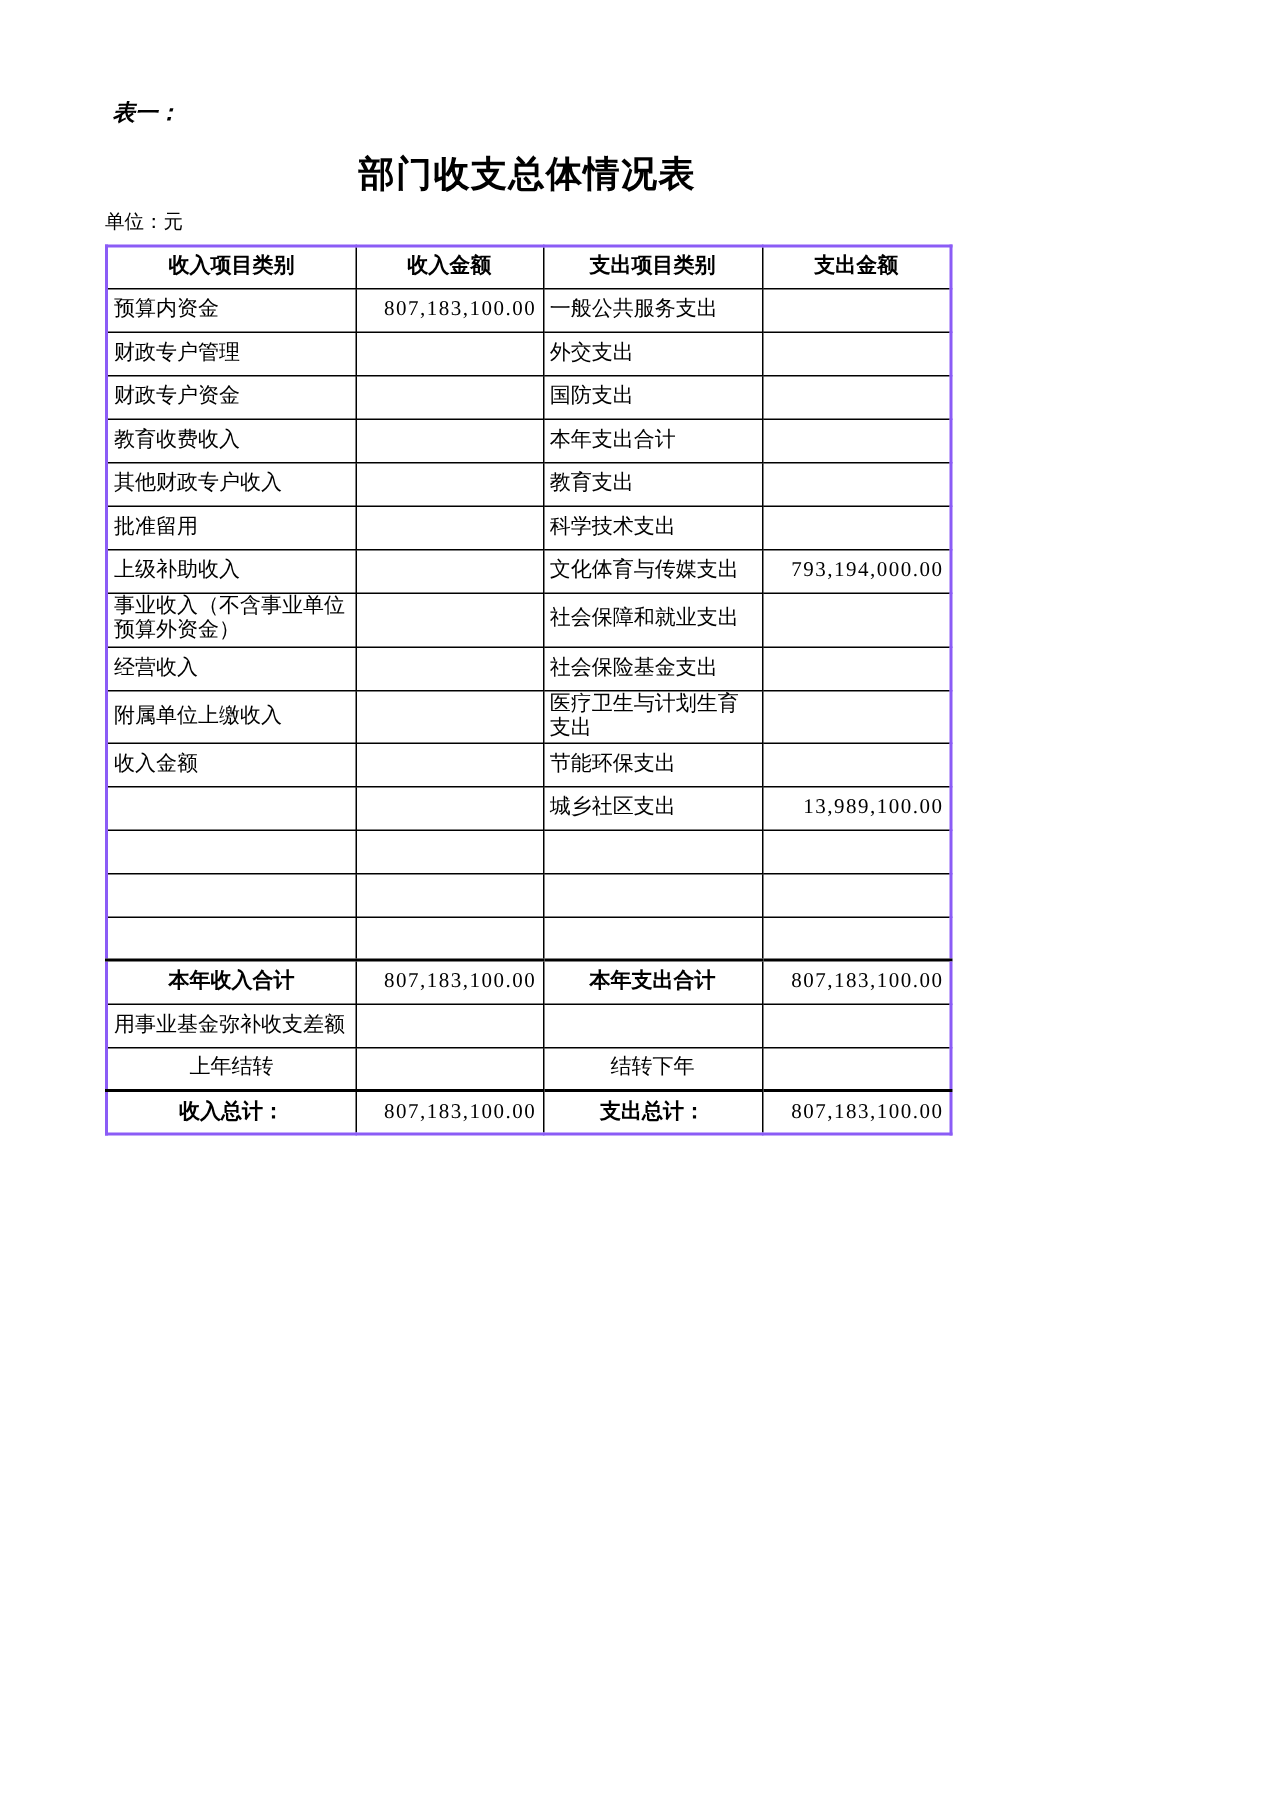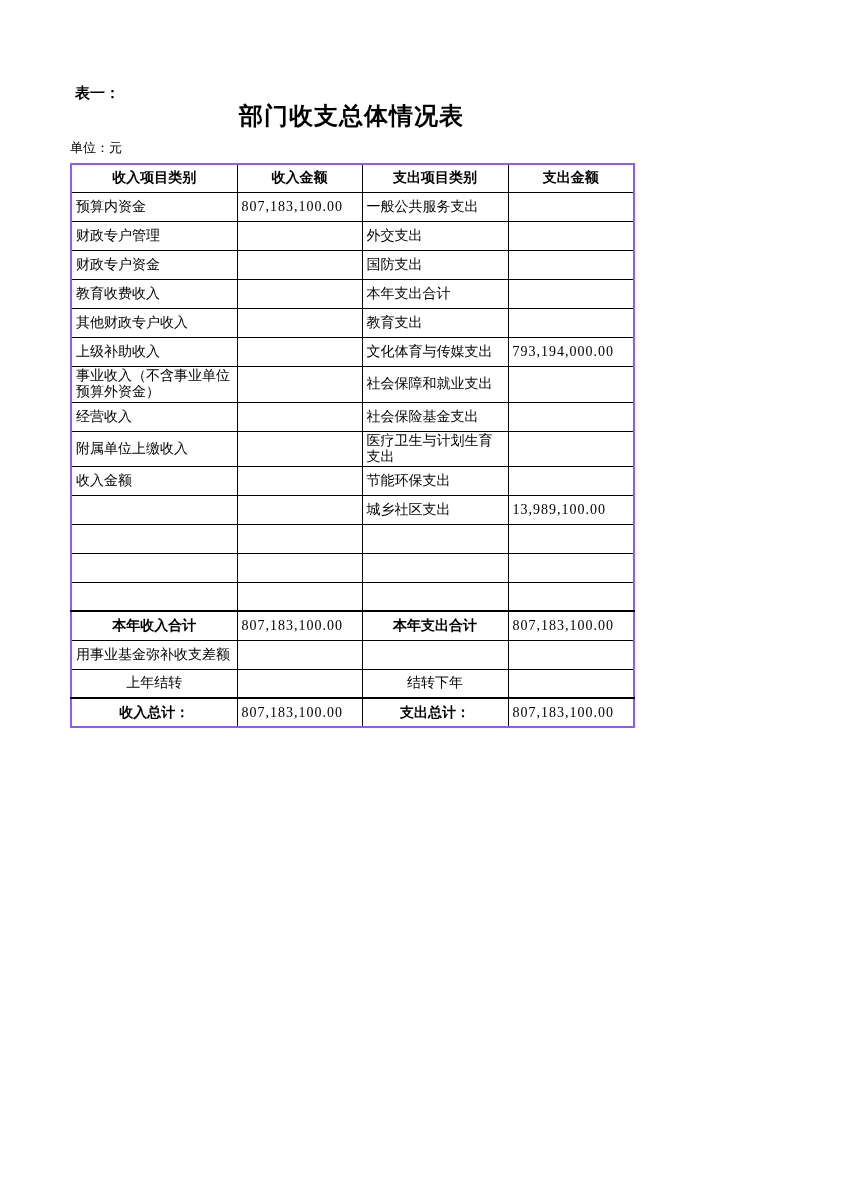--- a/index.html
+++ b/index.html
@@ -1,38 +1,38 @@
 <!DOCTYPE html>
 <html lang="zh"><head>
 <meta charset="utf-8">
 <style>
   html,body {margin:0; padding:0; background:#ffffff;}
   .page {
     position:relative; width:849px; height:1200px; background:#ffffff;
     font-family:"Liberation Serif","DejaVu Serif",serif; color:#000000; overflow:hidden;
   }
-  .table-label {position:absolute; left:75px; top:84px; font-size:15px; font-weight:bold;}
+  .table-label {position:absolute; left:75px; top:66px; font-size:15px; font-weight:bold;font-style:italic;}
   .title {position:absolute; left:70px; top:100px; width:563px; margin:0;
           text-align:center; font-size:24px; font-weight:bold; letter-spacing:1px;}
   .unit-note {position:absolute; left:70px; top:139px; width:563px;
               text-align:left; font-size:13px;}
   table.budget {
     position:absolute; left:70px; top:163px; width:563px;
     border-collapse:collapse; table-layout:fixed;
     border:2px solid #8b5cf6;
   }
   .budget th, .budget td {
     border:1px solid #000; padding:1px 4px; vertical-align:middle;
     font-size:14px; line-height:16px; overflow:hidden; word-break:break-all;
   }
   .budget th {font-weight:bold; text-align:center;}
   .budget tr {height:29px;}
   .budget tr.tall {height:36px;}
   .budget tr.hdr {height:28px;}
-  .num {text-align:left; font-size:13px; letter-spacing:1px; white-space:nowrap; padding-right:3px;}
+  .num {text-align:right; font-size:13px; letter-spacing:1px; white-space:nowrap; padding-right:3px;}
   .ind1 {padding-left:17px;}
   .ind2 {padding-left:33px;}
   .center {text-align:center;}
   .bold {font-weight:bold;}
   .sel {border:3px solid #000;margin-left:16px;}
   .row-total td {border-top:2px solid #000;}
   .tight {line-height:13px; padding-top:0; padding-bottom:0;}
 </style>
 </head>
 <body>
@@ -80,20 +80,26 @@
       <tr>
         <td class="ind2">教育收费收入</td>
         <td class="num"></td>
         <td>本年支出合计</td>
         <td class="num"></td>
       </tr>
       <tr>
         <td class="ind2">其他财政专户收入</td>
         <td class="num"></td>
         <td>教育支出</td>
+        <td class="num"></td>
+      </tr>
+      <tr>
+        <td class="ind1">批准留用</td>
+        <td class="num"></td>
+        <td>科学技术支出</td>
         <td class="num"></td>
       </tr>
       <tr>
         <td>上级补助收入</td>
         <td class="num"></td>
         <td>文化体育与传媒支出</td>
         <td class="num sel">793,194,000.00</td>
       </tr>
       <tr class="tall">
         <td>事业收入（不含事业单位预算外资金）</td>

